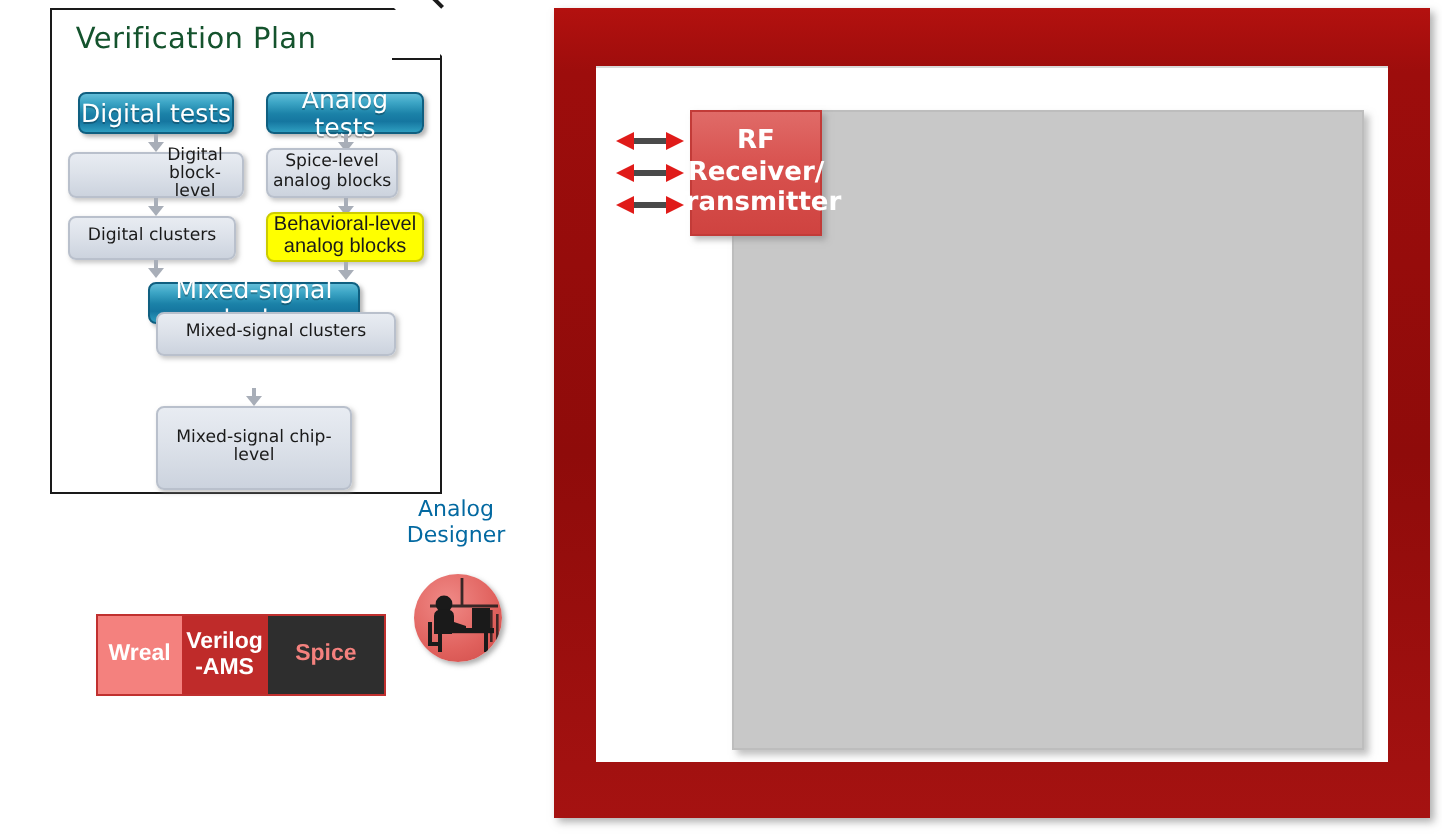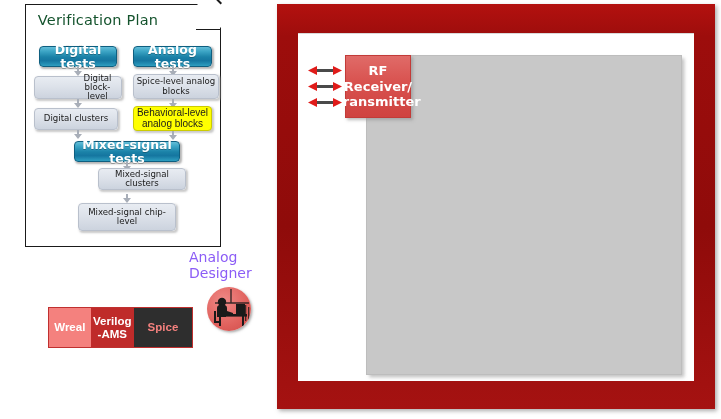--- a/index.html
+++ b/index.html
@@ -78,21 +78,20 @@
   }
   .node-head {
     background: linear-gradient(to bottom,
         #63bdd8 0%, #3da6c6 22%, #1b82a8 52%, #1576a0 72%, #2e9ec0 100%);
     border: 1px solid #0f5f80;
     color: #ffffff;
     font-size: 12.5px;
     font-family: "DejaVu Sans", sans-serif;
     box-shadow: 1.5px 1.5px 2px rgba(120,120,120,0.55);
     text-shadow: 0 1px 0 rgba(0,0,0,0.25);
-    font-weight: bold;
   }
   .node-gray {
     background: linear-gradient(to bottom, #e8ecf2 0%, #dde2ea 45%, #ccd3de 100%);
     border: 1px solid #b9c0cc;
     color: #1a1a1a;
     font-size: 8.6px;
     font-family: "DejaVu Sans", sans-serif;
     box-shadow: 1.3px 1.3px 2px rgba(150,150,150,0.5);
   }
   .node-yellow {
@@ -136,23 +135,23 @@
     left: 189px;
     top: 249px;
     width: 78px;
     height: 88px;
   }
   #designer-label {
     position: absolute;
     left: 0;
     top: 0;
     width: 78px;
-    text-align: left;
-    font-size: 14px;
-    color: #8b5cf6;
+    text-align: center;
+    font-size: 11px;
+    color: #0369a1;
     line-height: 1.16;
     font-family: "DejaVu Sans", sans-serif;
   }
   #designer-avatar {
     position: absolute;
     left: 18px;
     top: 38px;
     width: 44px;
     height: 44px;
     border-radius: 50%;
@@ -302,21 +301,21 @@
 
 <div class="node node-gray" style="left:34px; top:76px; width:88px; height:23px;padding-left:39px;">Digital block- level</div>
 
 <div class="connector" style="left:73.5px; top:99px;">
   <div class="stem"></div>
     <div class="head"></div>
 </div>
 
 <div class="node node-gray" style="left:34px; top:108px; width:84px; height:22px;">Digital clusters</div>
 
-<div class="node node-gray" style="left:133px; top:74px; width:86px; height:25px;">Spice-level analog blocks</div>
+<div class="node node-gray" style="left:133px; top:74px; width:66px; height:25px;">Spice-level analog blocks</div>
 
 <div class="connector" style="left:168px; top:99px;">
   <div class="stem"></div>
     <div class="head"></div>
 </div>
 
 <div class="node node-yellow" style="left:133px; top:106px; width:79px; height:25px;">Behavioral-level analog blocks</div>
 
 <div class="connector" style="left:73.5px; top:130px;">
   <div class="stem"></div>
@@ -327,28 +326,28 @@
     <div class="head"></div>
 </div>
 
 <div class="node node-head" style="left:74px; top:141px; width:106px; height:21px;">Mixed-signal tests</div>
 
 <div class="connector" style="left:122px; top:162px;">
   <div class="stem"></div>
     <div class="head"></div>
 </div>
 
-<div class="node node-gray" style="left:78px; top:168px; width:88px; height:22px;margin-left:20px;">Mixed-signal clusters</div>
+<div class="node node-gray" style="left:78px; top:156px; width:120px; height:22px;">Mixed-signal clusters</div>
 
 <div class="connector" style="left:122px; top:194px;">
   <div class="stem"></div>
     <div class="head"></div>
 </div>
 
-<div class="node node-gray" style="left:78px; top:203px; width:98px; height:28px;">Mixed-signal chip- level</div>
+<div class="node node-gray" style="left:78px; top:203px; width:98px; height:42px;">Mixed-signal chip- level</div>
 
 <div id="designer-group">
   <div id="designer-label">
     <div>Analog</div>
     <div>Designer</div>
   </div>
   <div id="designer-avatar">
     <svg width="44" height="44" viewBox="0 0 44 44" aria-hidden="true">
 
       <g stroke="#1a1a1a" stroke-width="1.4" fill="none" opacity="0.85">

